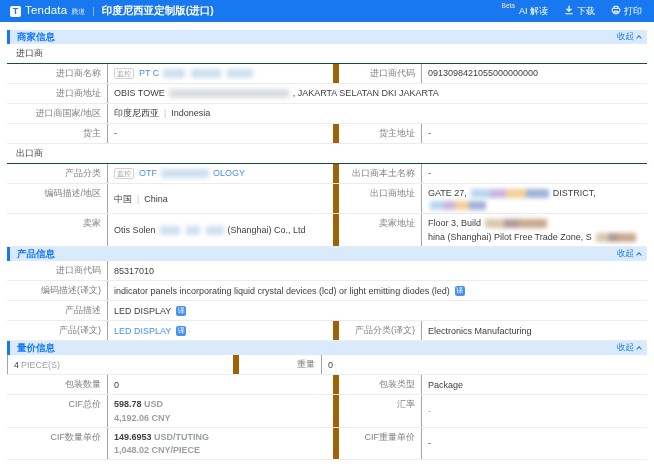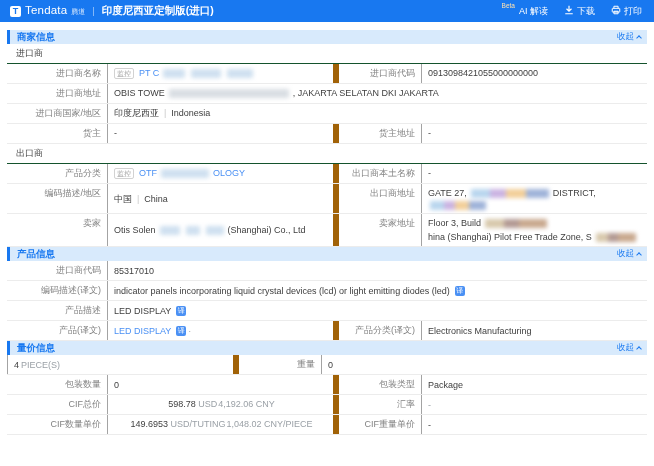--- a/index.html
+++ b/index.html
@@ -42,21 +42,21 @@
   
   .row { display:flex; border-bottom:1px solid #ececec; font-size:9px; align-items:stretch; }
   .lbl { color:#828282; text-align:right; padding:3px 6px 3px 2px; flex-shrink:0; }
   .val { color:#404040; padding:3px 4px 3px 6px; border-left:1px solid #a3a3a3;
     display:flex; align-items:center; flex-wrap:wrap; gap:2px; line-height:1.35; }
   .l1 { width:100px; }
   .v1 { width:226px; }
   .l2 { width:88px; border-left:6px solid #a16207; }
   .v2 { flex:1; }
   .vfull { flex:1; }
-  .val.multi { flex-direction:row; align-items:flex-start; justify-content:center; gap:1px; }
+  .val.multi { flex-direction:column; align-items:flex-start; justify-content:center; gap:1px;font-weight:bold; }
   .dim { color:#9aa0a6; }
   .link { color:#4a90f4; text-decoration:none; cursor:pointer; }
   .sep { color:#c8c8c8; margin:0 3px; }
 
   .badge { display:inline-block; border:1px solid #d2d2d2; color:#9a9a9a; font-size:7px;
     line-height:9px; padding:0 2px; border-radius:2px; margin-right:3px; }
 
   .ticon { display:inline-block; width:10px; height:10px; background:#4a90f4; color:#fff;
     font-size:7px; line-height:10px; text-align:center; border-radius:2px; margin-left:3px;
     cursor:pointer; flex-shrink:0; }

